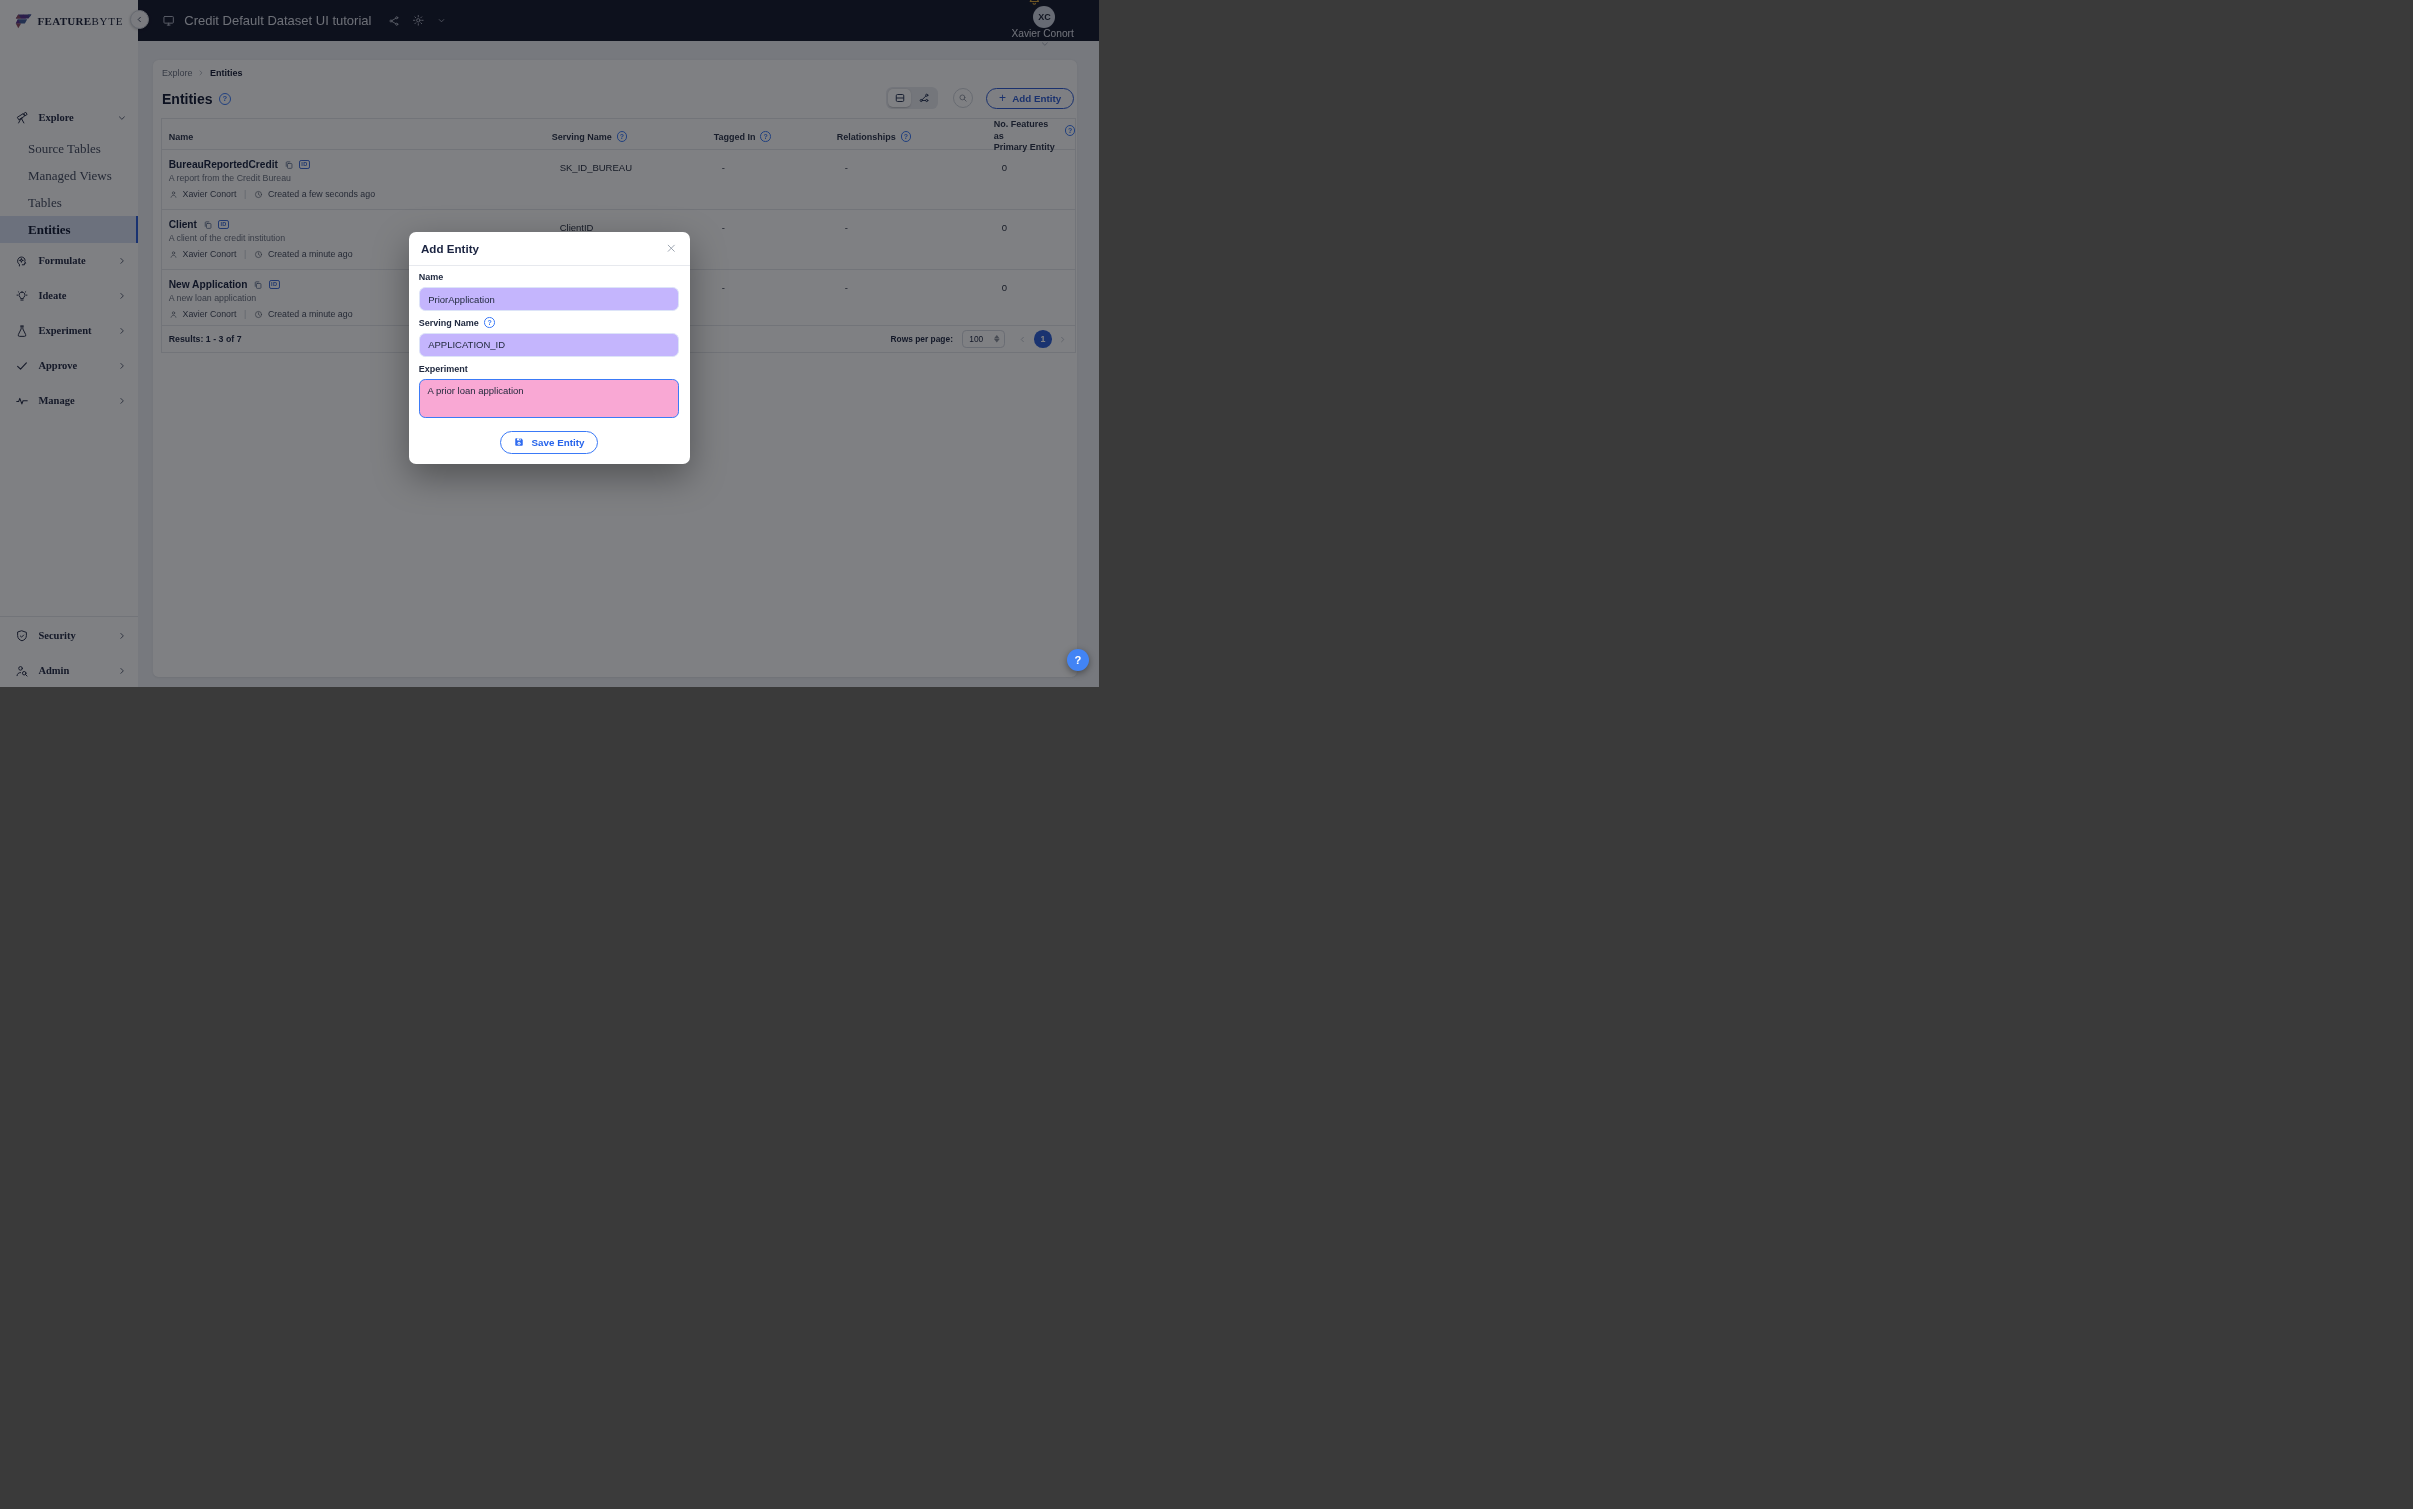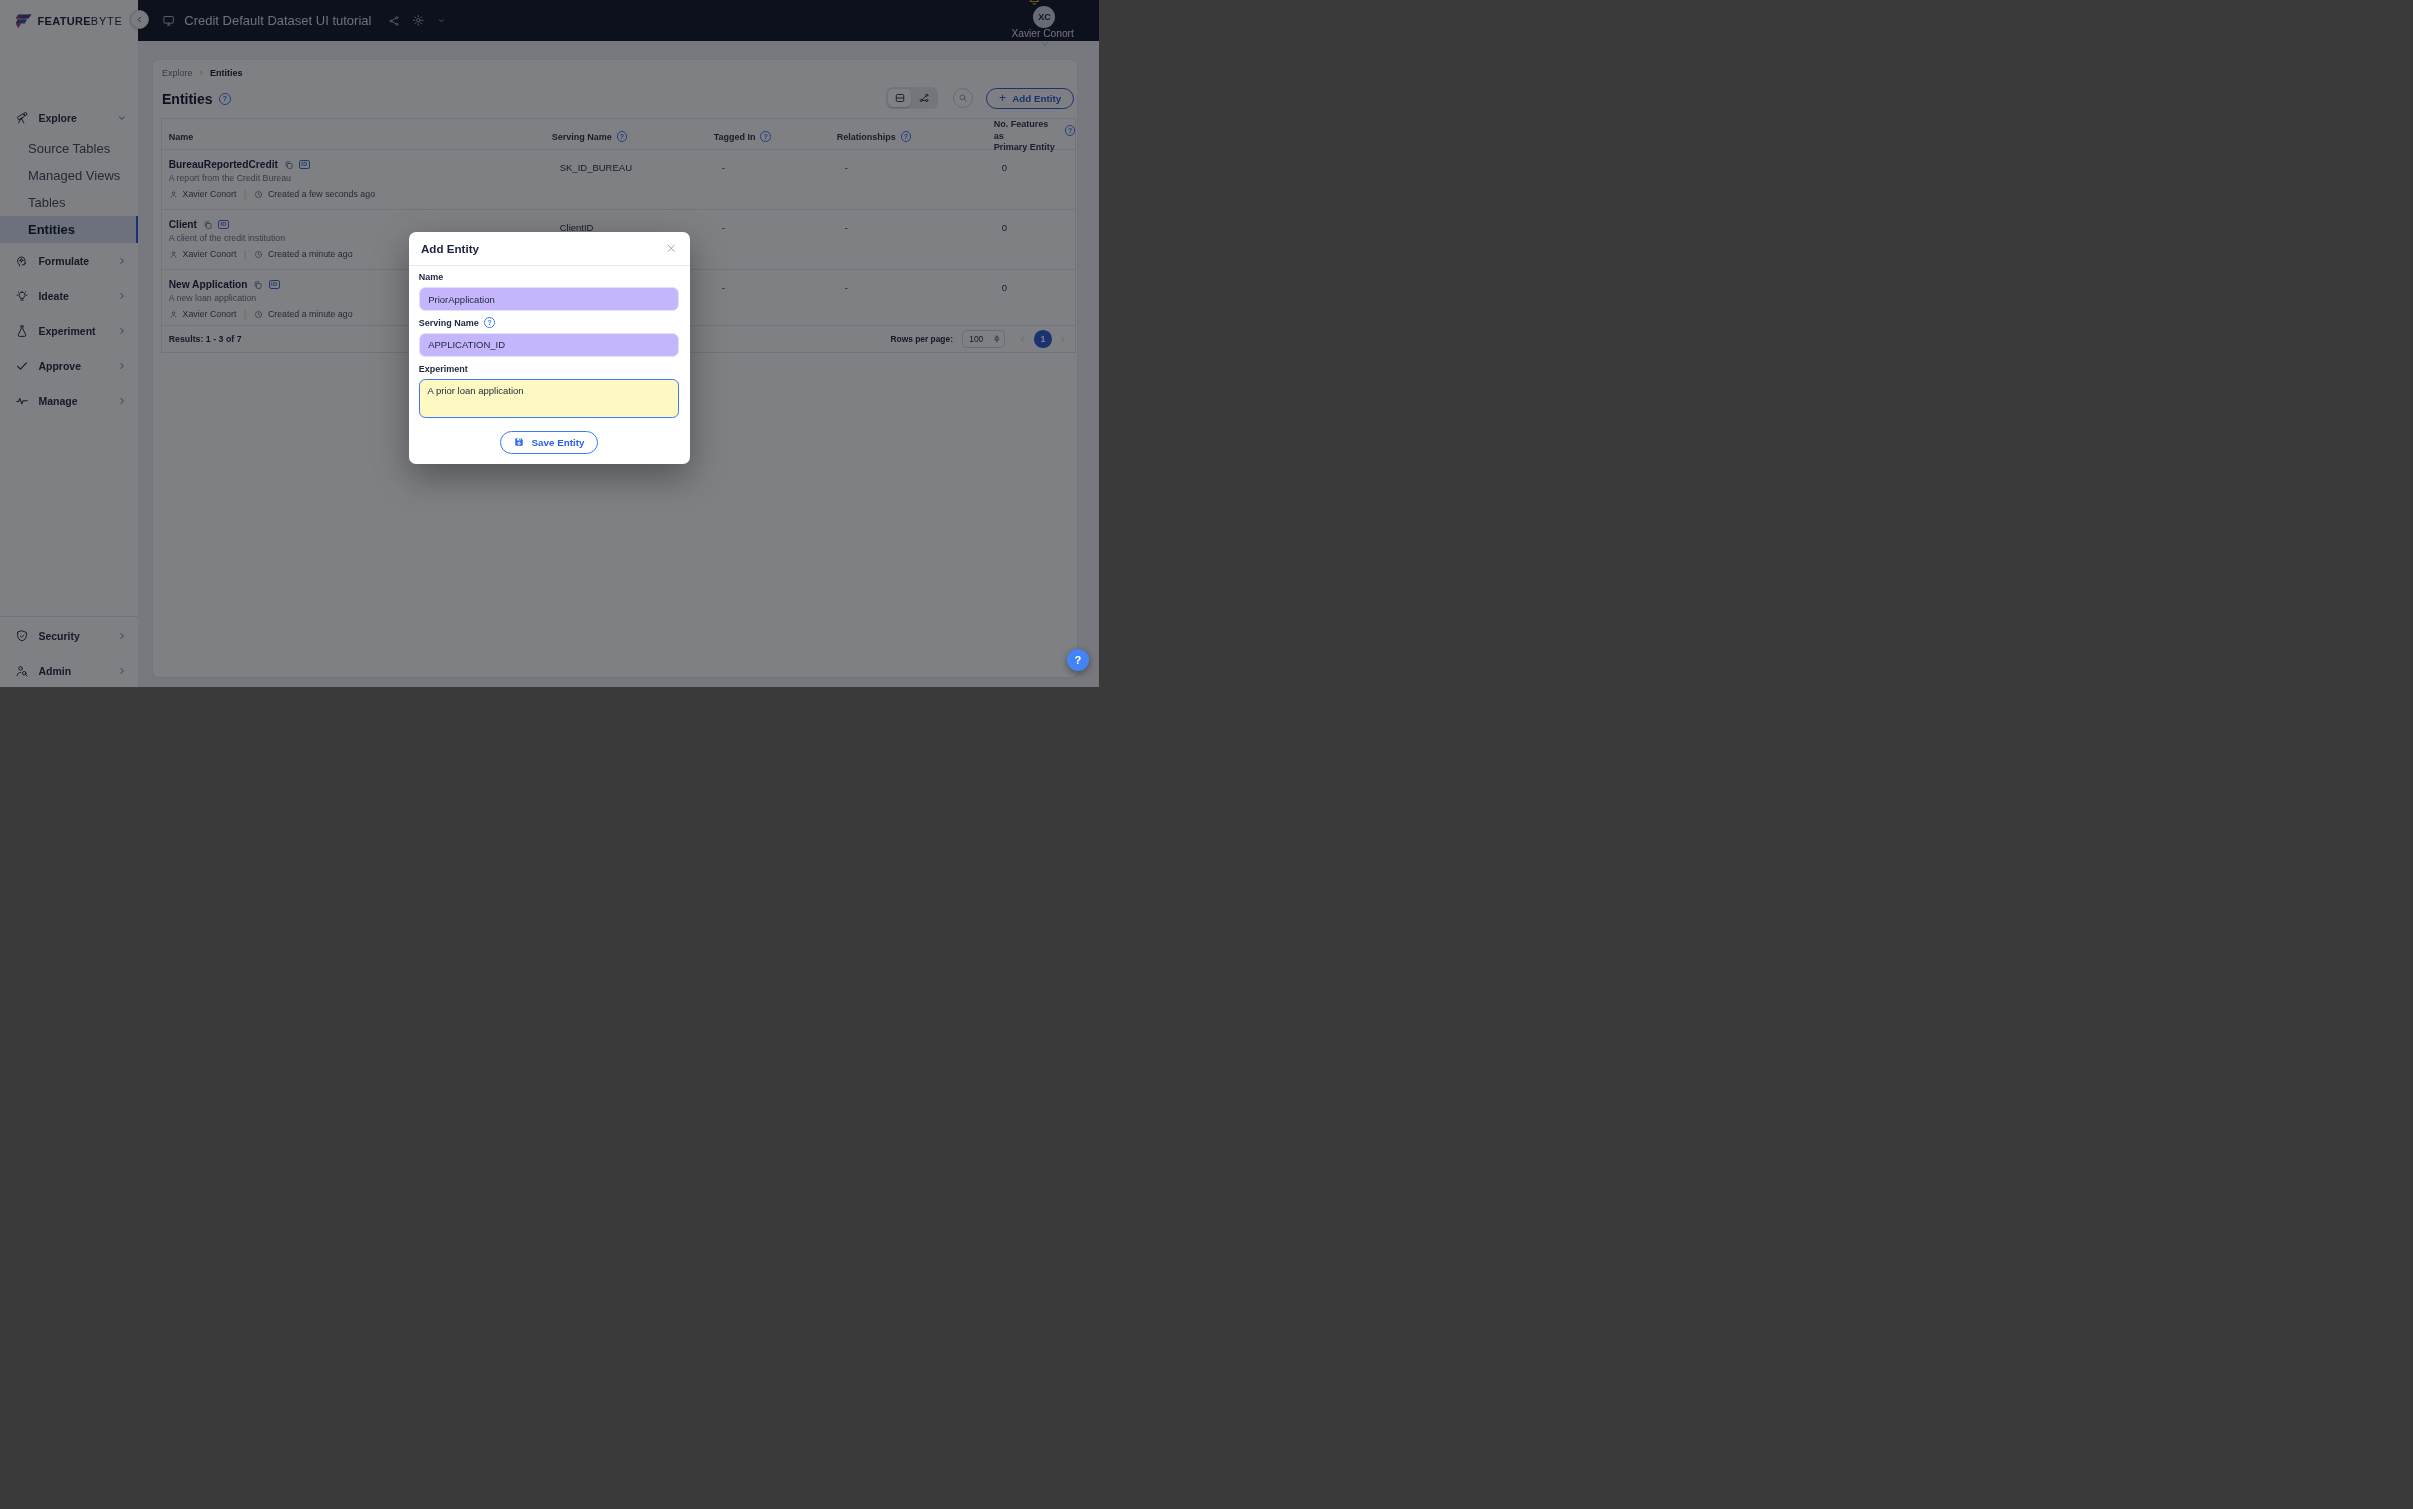--- a/index.html
+++ b/index.html
@@ -24,21 +24,21 @@
     position:absolute; top:-8.4px; left:-2.8px; background:#d92c2c; color:#f3d9d9;
     font-size:7px; font-weight:700; padding:1.4px 4.2px 2.1px; border-radius:6.3px; letter-spacing:0.2px;
   }
   .avatar {
     width:22px; height:22px; border-radius:50%; background:#ccd3df; color:#161c30;
     font-size:9px; font-weight:700; display:flex; align-items:center; justify-content:center; cursor:pointer;
   }
   .user-name { color:#dde1ea; font-size:10.2px; margin:0 11.2px 0 7.7px; }
 
   
-  .sidebar { position:absolute; left:0; top:0; width:138px; height:687px; background:#ffffff; }
+  .sidebar { position:absolute; left:0; top:0; width:138px; height:687px; background:#ffffff;font-family:Liberation Serif, serif; }
   .logo-row { height:41px; display:flex; align-items:center; padding-left:14.7px; }
   .logo-text { font-size:11px; color:#1b2138; letter-spacing:0.3px; margin-left:4.9px; }
   .logo-text b { font-weight:700; }
   .logo-text span { font-weight:400; letter-spacing:0.8px; }
   .nav { position:absolute; top:100px; left:0; right:0; }
   .nav-item {
     height:35px; display:flex; align-items:center; padding:0 11.2px 0 15.4px;
     color:#232a44; font-size:10.5px; font-weight:600; cursor:pointer;
   }
   .nav-item .nav-ic { margin-right:9px; }
@@ -142,21 +142,21 @@
   .m-close { margin-left:auto; cursor:pointer; display:flex; padding:1.4px; }
   .m-body { padding:6.3px 11.2px 0 9.8px; }
   .m-label { font-size:9px; font-weight:600; color:#212a40; margin-bottom:4.9px; }
   .m-label-row { display:flex; align-items:center; gap:5.6px; margin:6.3px 0 4.9px; }
   .m-label-row .m-label { margin-bottom:0; }
   .m-input {
     width:100%; height:24px; background:#c4b5fd; border:0.7px solid #dde4f8; border-radius:6.3px;
     font-family:"Liberation Sans", sans-serif; font-size:9.5px; color:#1d2638; padding:0 8.4px; outline:none;
   }
   .m-textarea {
-    width:100%; height:39px; background:#fef9c3; border:1.1px solid #3b7af7; border-radius:6.3px;
+    width:100%; height:39px; background:#f9a8d4; border:1.1px solid #3b7af7; border-radius:6.3px;
     font-family:"Liberation Sans", sans-serif; font-size:9.5px; color:#1d2638; padding:5.6px 7.7px;
     resize:none; outline:none; line-height:1.3;
   }
   .m-desc-label { margin-top:7px; }
   .save-row { display:flex; justify-content:center; margin-top:11.2px; }
   .save-btn {
     height:23px; padding:0 12.6px; border:1.1px solid #3b7af7; border-radius:700px; background:#fff;
     display:flex; align-items:center; gap:6.3px; color:#2563eb; font-size:9.8px; font-weight:600;
     font-family:"Liberation Sans", sans-serif; cursor:pointer;
   }

